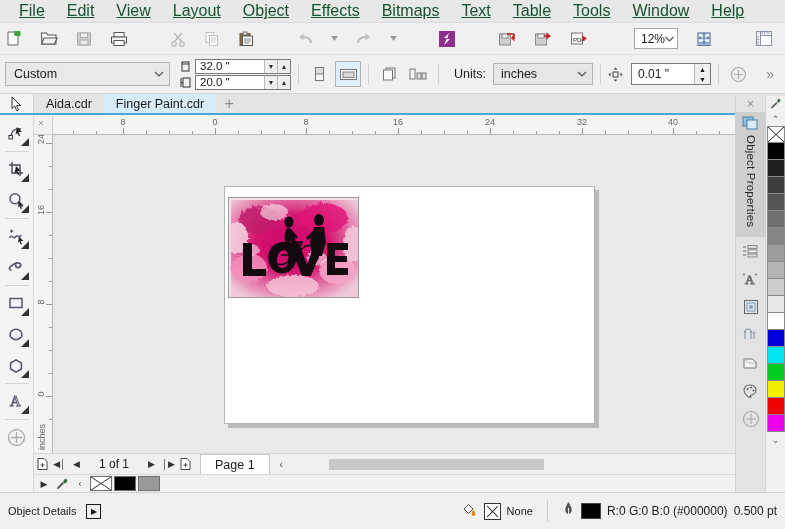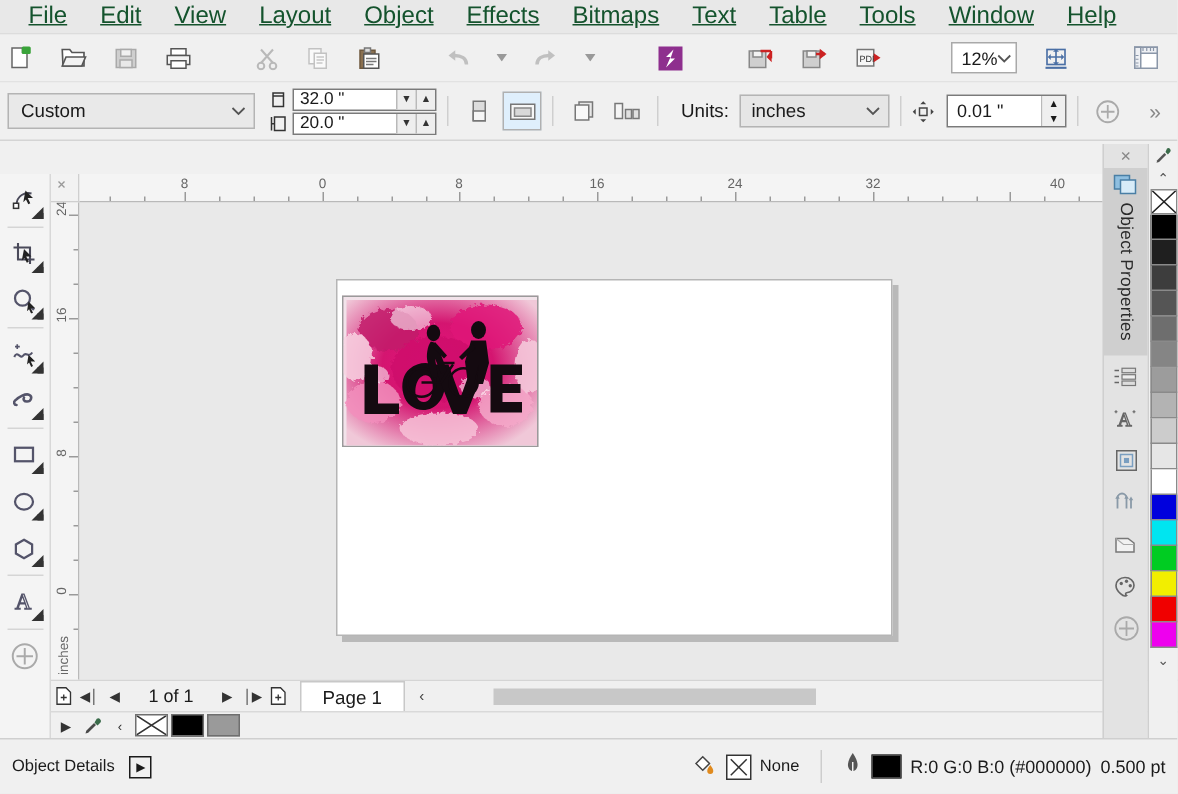--- a/index.html
+++ b/index.html
@@ -480,20 +480,38 @@
     <div class="tb-sep"></div>
     <div class="pb-btn">
       <svg width="17" height="17" viewBox="0 0 17 17">
         <circle cx="8.5" cy="8.5" r="7" fill="none" stroke="#aaa" stroke-width="1.2"></circle>
         <path d="M8.5 4v9M4 8.5h9" stroke="#aaa" stroke-width="1.2"></path>
       </svg>
     </div>
     <div class="chev-more">»</div>
   </div>
 
+  <div class="tabbar">
+    <div class="tab-tool-ind">
+      <svg width="13" height="15" viewBox="0 0 13 15">
+        <path d="M2 1l8.5 8.5H6.5l2 4.5-1.8 0.8L4.7 10 2 12.5z" fill="#fff" stroke="#333" stroke-width="1"></path>
+      </svg>
+    </div>
+    <div class="doc-tab">
+      <span>Aida.cdr</span>
+    </div>
+    <div class="doc-tab active">
+      <span>Finger Paint.cdr</span>
+    </div>
+    <div class="tab-add">+</div>
+    <div class="tabbar-right">
+      <div class="tab-x">×</div>
+      <div class="tab-arrow">▶</div>
+    </div>
+  </div>
 
   <div class="main">
 
     <div class="toolbox">
       <div class="tool">
         <svg width="17" height="17" viewBox="0 0 17 17">
           <path d="M3 12C3 5 9 3 13 4" stroke="#4a4a5a" stroke-width="1.3" fill="none"></path>
           <rect x="1" y="10.5" width="3.4" height="3.4" fill="#fff" stroke="#333"></rect>
           <path d="M9 2l5 5h-3.5l1.7 3.5-1.3 0.6L9.3 8 7.5 9.8z" fill="#222"></path>
         </svg>
@@ -573,21 +591,21 @@
             <path d="M1 1l4 4M1 5l4-4" stroke="#999" stroke-width="0.9"></path>
           </svg>
         </div>
         <div class="hruler">
           <span class="lbl" style="left:70px">8</span>
           <span class="lbl" style="left:162px">0</span>
           <span class="lbl" style="left:253px">8</span>
           <span class="lbl" style="left:345px">16</span>
           <span class="lbl" style="left:437px">24</span>
           <span class="lbl" style="left:529px">32</span>
-          <span class="lbl" style="left:652px">40</span>
+          <span class="lbl" style="left:620px">40</span>
           <span class="unit">inches</span>
           <span class="tick" style="left:70px;height:6px"></span>
           <span class="tick" style="left:93px;height:3px"></span>
           <span class="tick" style="left:116px;height:3px"></span>
           <span class="tick" style="left:139px;height:3px"></span>
           <span class="tick" style="left:162px;height:6px"></span>
           <span class="tick" style="left:185px;height:3px"></span>
           <span class="tick" style="left:208px;height:3px"></span>
           <span class="tick" style="left:231px;height:3px"></span>
           <span class="tick" style="left:253px;height:6px"></span>

